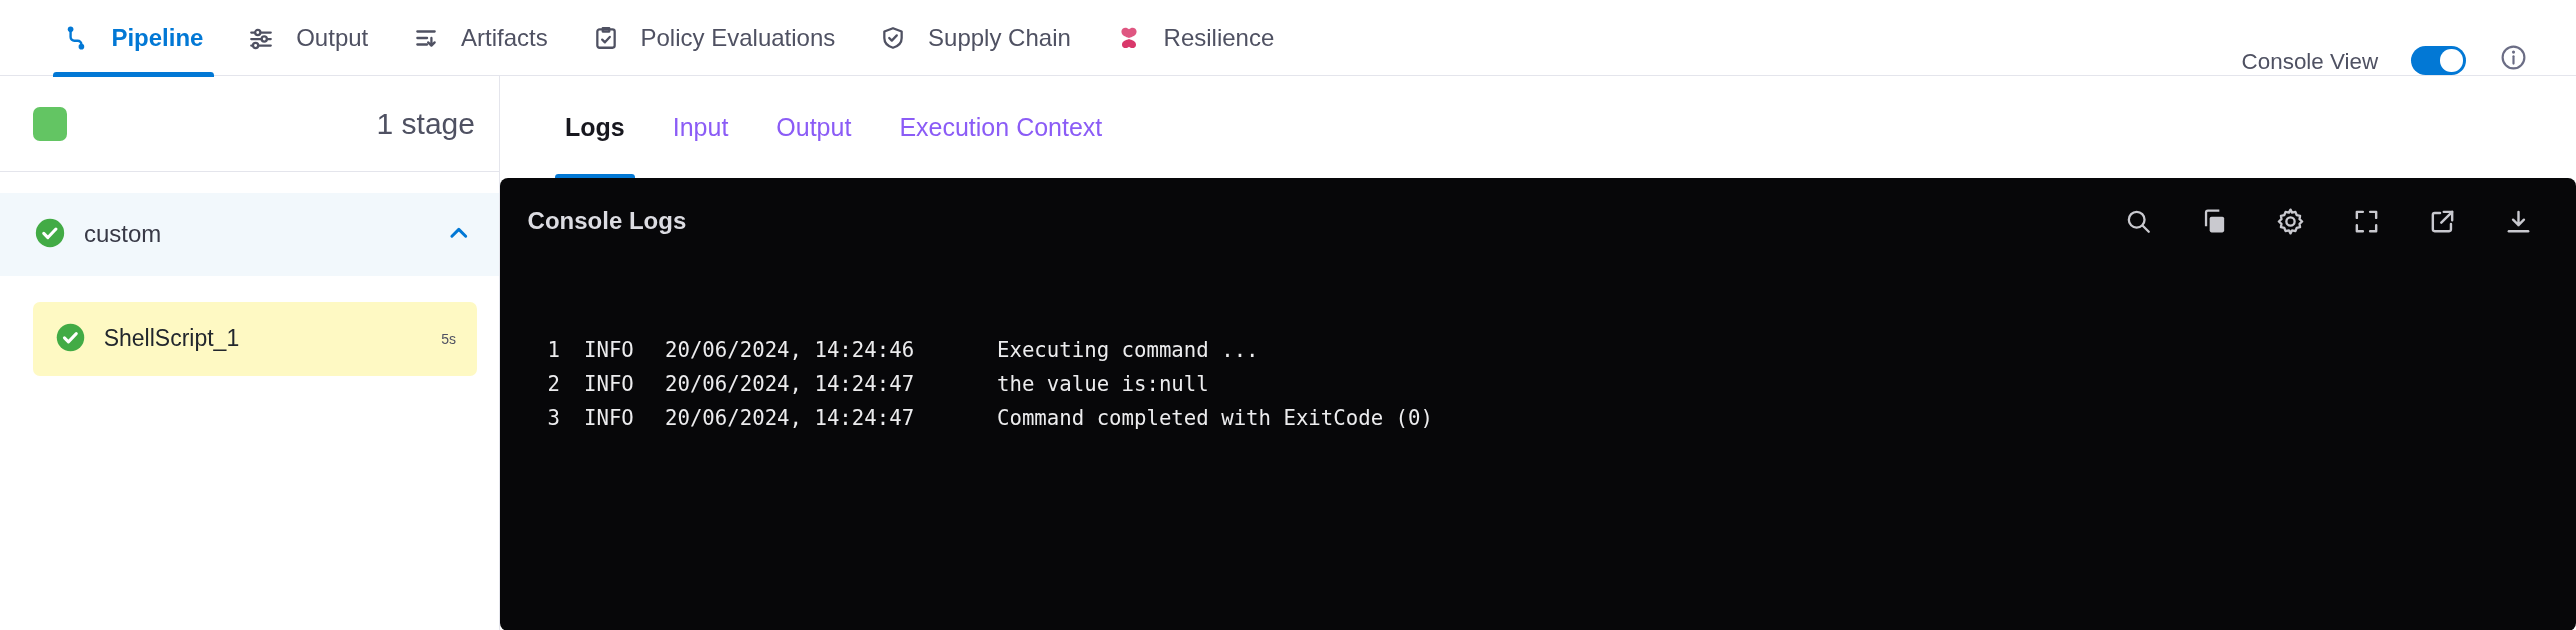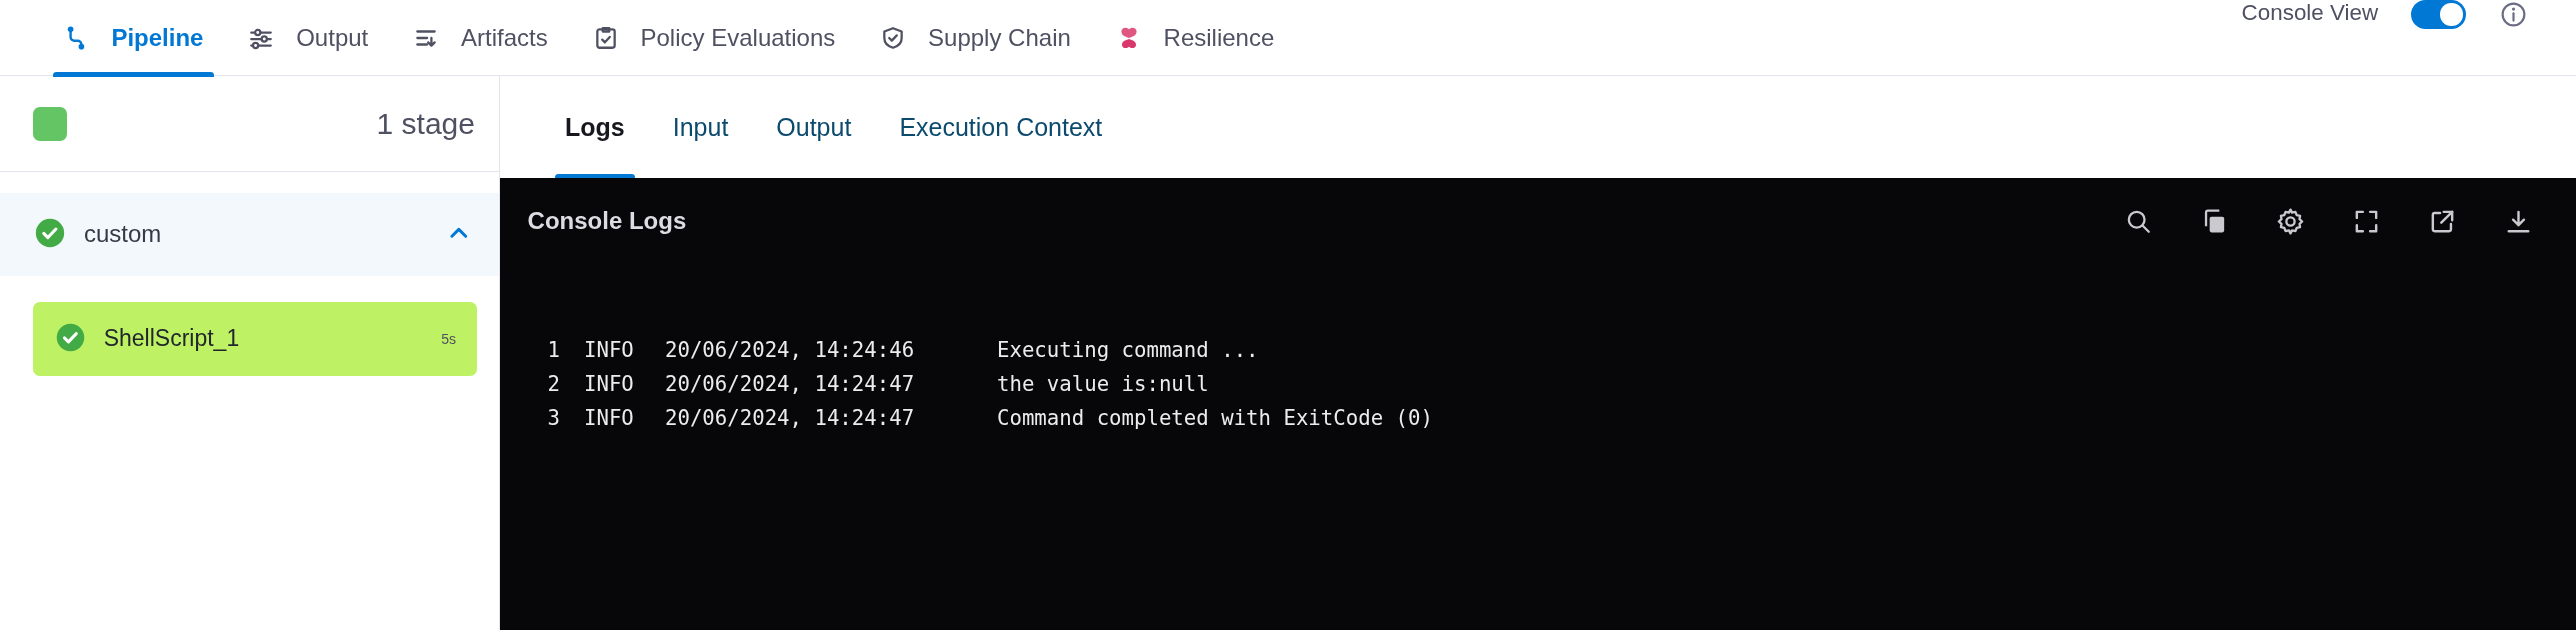--- a/index.html
+++ b/index.html
@@ -20,21 +20,21 @@
     display:flex; align-items:center; gap:22px;
     padding:0 22.4px; font-size:24px; color:#4F5162; font-weight:500;
     position:relative; cursor:pointer; white-space:nowrap;
   }
   .nav-tab.active { color:#0278D5; font-weight:700; }
   .nav-tab.active::after {
     content:""; position:absolute; left:12px; right:12px; bottom:-1.7px;
     height:4.3px; background:#0278D5; border-radius:3.4px 3.4px 0 0;
   }
   .nav-tab svg { display:block; }
-  .nav-right { margin-left:auto; display:flex; align-items:flex-start; gap:33px; padding-right:6.9px; }
+  .nav-right { margin-left:auto; display:flex; align-items:flex-end; gap:33px; padding-right:6.9px; }
   .console-view-label { font-size:22.4px; color:#4F5162; }
   .toggle {
     width:55px; height:29px; border-radius:15.5px; background:#0278D5;
     position:relative; cursor:pointer; flex:0 0 auto;
   }
   .toggle .knob {
     position:absolute; top:3.4px; right:3.4px; width:22.4px; height:22.4px;
     border-radius:50%; background:#ffffff;
   }
 
@@ -51,42 +51,42 @@
   .stage-count { margin-left:auto; font-size:30px; color:#4F5162; }
 
   .group-row {
     margin-top:20.7px; height:83px; background:#F2F8FC;
     display:flex; align-items:center; padding:0 26px 0 33px; cursor:pointer;
   }
   .group-label { margin-left:17px; font-size:24px; color:#383946; }
   .group-row .chevron { margin-left:auto; }
 
   .step-row {
-    margin:26px 22.4px 0 33px; height:74px; background:#bef264;
+    margin:26px 22.4px 0 33px; height:74px; background:#fef9c3;
     border-radius:6.9px; display:flex; align-items:center; padding:0 20.7px;
     cursor:pointer;
   }
   .step-label { margin-left:17px; font-size:23px; color:#22272D; }
   .step-duration { margin-left:auto; font-size:14px; color:#4F5162; }
 
   
   .main { flex:1 1 auto; display:flex; flex-direction:column; min-width:0; }
   .content-tabs { height:102px; display:flex; align-items:stretch; padding-left:41px; background:#ffffff; }
   .content-tab {
     display:flex; align-items:center; padding:0 24px;
-    font-size:25px; color:#0c4a6e; position:relative; cursor:pointer; white-space:nowrap;
+    font-size:25px; color:#8b5cf6; position:relative; cursor:pointer; white-space:nowrap;
   }
   .content-tab.active { font-weight:700; color:#17171E; }
   .content-tab.active::after {
     content:""; position:absolute; left:13.8px; right:13.8px; bottom:0;
     height:4.3px; background:#0278D5; border-radius:3.4px 3.4px 0 0;
   }
 
   
-  .console { flex:1 1 auto; background:#070709; display:flex; flex-direction:column; }
+  .console { flex:1 1 auto; background:#070709; display:flex; flex-direction:column;border-radius:8px; }
   .console-header { height:86px; display:flex; align-items:center; padding:0 41px 0 27.6px; }
   .console-title { font-size:24px; font-weight:700; color:#DCDCE2; }
   .console-icons { margin-left:auto; display:flex; align-items:center; gap:43px; }
   .cicon { width:33px; height:33px; display:flex; align-items:center; justify-content:center; cursor:pointer; }
   .cicon svg { display:block; }
 
   .logs { padding:69px 0 0 29px; }
   .log-line {
     display:flex; font-family:"DejaVu Sans Mono", monospace;
     font-size:20.7px; line-height:34px; color:#ECECEE; white-space:pre;

